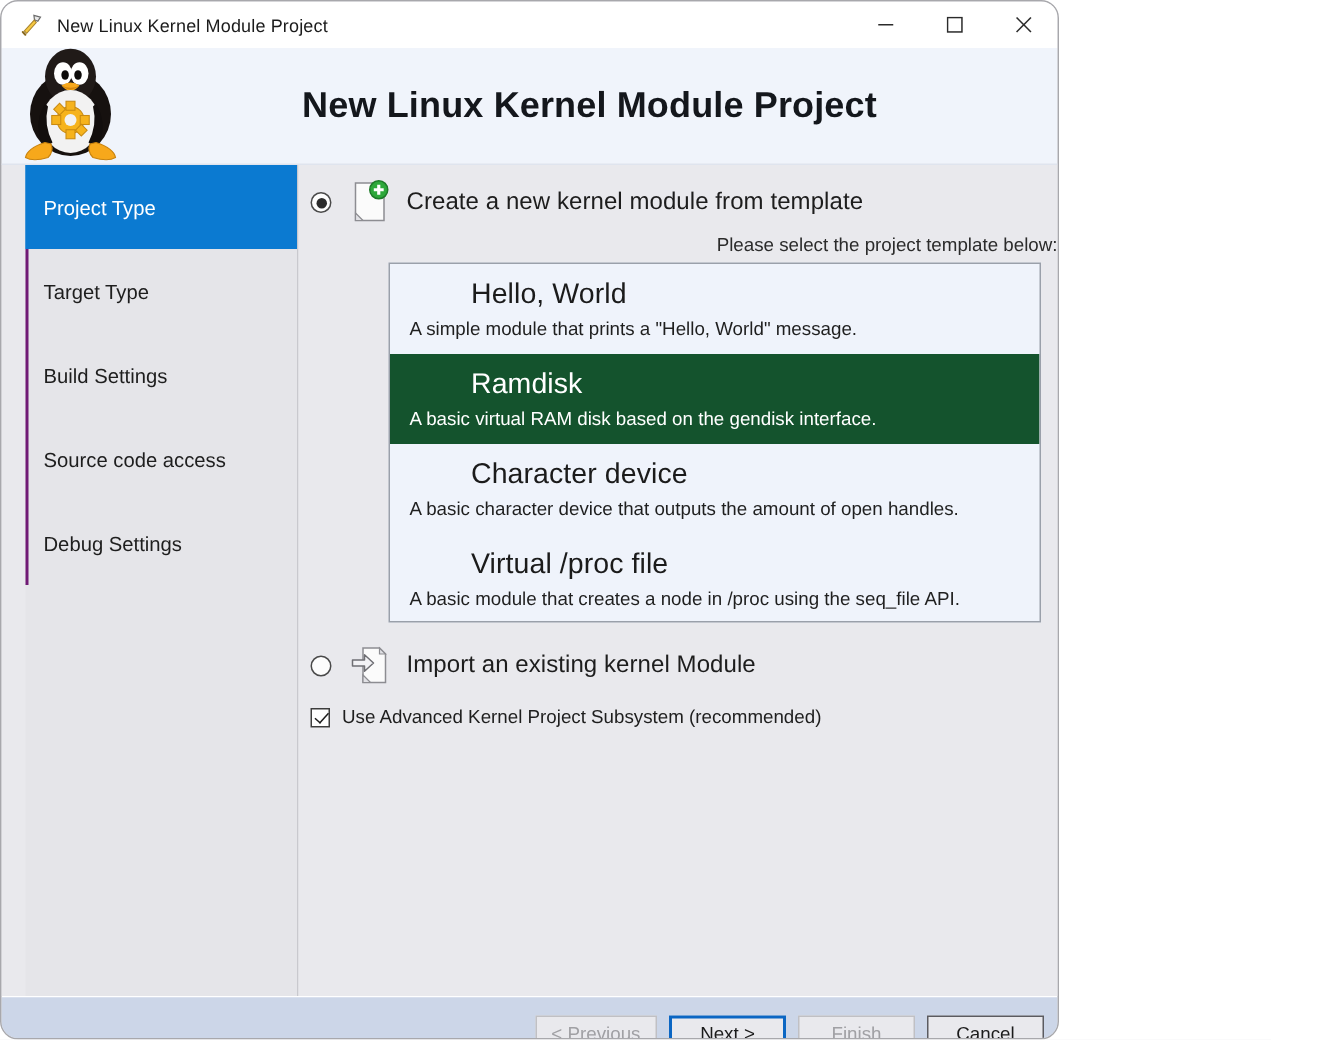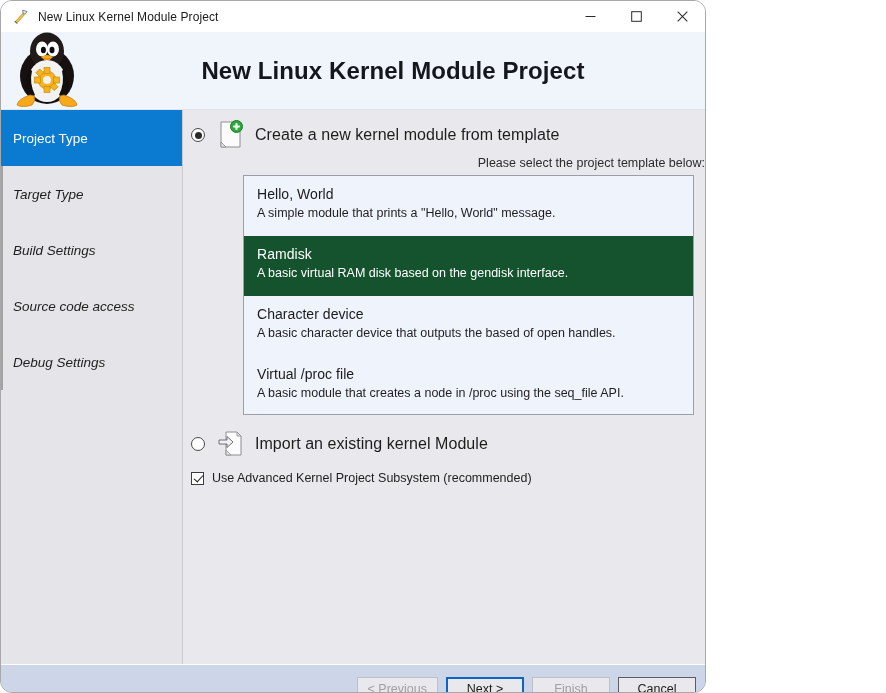--- a/index.html
+++ b/index.html
@@ -84,20 +84,21 @@
     padding-left: 80px;
     box-sizing: border-box;
     letter-spacing: 0.1px;
   }
 
   
   .body-split {
     display: flex;
     height: 554px;
     background: #e9e9ed;
+    padding-left: 16px;
   }
   .sidebar {
     width: 181px;
     flex: none;
     background: #e5e5e9;
     border-right: 1px solid #c9c9ce;
     position: relative;
     padding-top: 0px;
   }
   .side-item {
@@ -109,22 +110,21 @@
     color: #1e1e1e;
     box-sizing: border-box;
     border-left: 2px solid transparent;
   }
   .side-item.selected {
     background: #0b7ad1;
     color: #ffffff;
     border-left: 2px solid #0b7ad1;
   }
   .side-item:not(.selected) {
-    border-left: 2px solid #a3a3a3;
-    font-style: italic;
+    border-left: 2px solid #701a75;
   }
 
   .content {
     flex: 1;
     background: #e9e9ed;
     position: relative;
     padding: 0;
   }
 
   
@@ -177,24 +177,25 @@
     height: 240px;
     overflow: hidden;
   }
   .tpl-item {
     padding: 10px 13px 9px 13px;
     box-sizing: border-box;
     height: 60px;
   }
   .tpl-item.selected { background: #14532d; }
   .tpl-title {
-    font-size: 14px;
+    font-size: 19px;
     color: #1b1b1b;
     margin-bottom: 4px;
     letter-spacing: 0.05px;
+    margin-left: 41px;
   }
   .tpl-desc {
     font-size: 12.5px;
     color: #1f1f1f;
   }
   .tpl-item.selected .tpl-title,
   .tpl-item.selected .tpl-desc { color: #ffffff; }
 
   
   .check-row {
@@ -364,21 +365,21 @@
         <div class="tpl-item">
           <div class="tpl-title">Hello, World</div>
           <div class="tpl-desc">A simple module that prints a "Hello, World" message.</div>
         </div>
         <div class="tpl-item selected">
           <div class="tpl-title">Ramdisk</div>
           <div class="tpl-desc">A basic virtual RAM disk based on the gendisk interface.</div>
         </div>
         <div class="tpl-item">
           <div class="tpl-title">Character device</div>
-          <div class="tpl-desc">A basic character device that outputs the based of open handles.</div>
+          <div class="tpl-desc">A basic character device that outputs the amount of open handles.</div>
         </div>
         <div class="tpl-item">
           <div class="tpl-title">Virtual /proc file</div>
           <div class="tpl-desc">A basic module that creates a node in /proc using the seq_file API.</div>
         </div>
       </div>
 
       <div class="option-row" style="margin-top:14px;">
         <div class="radio"></div>
         <div class="opt-icon">

